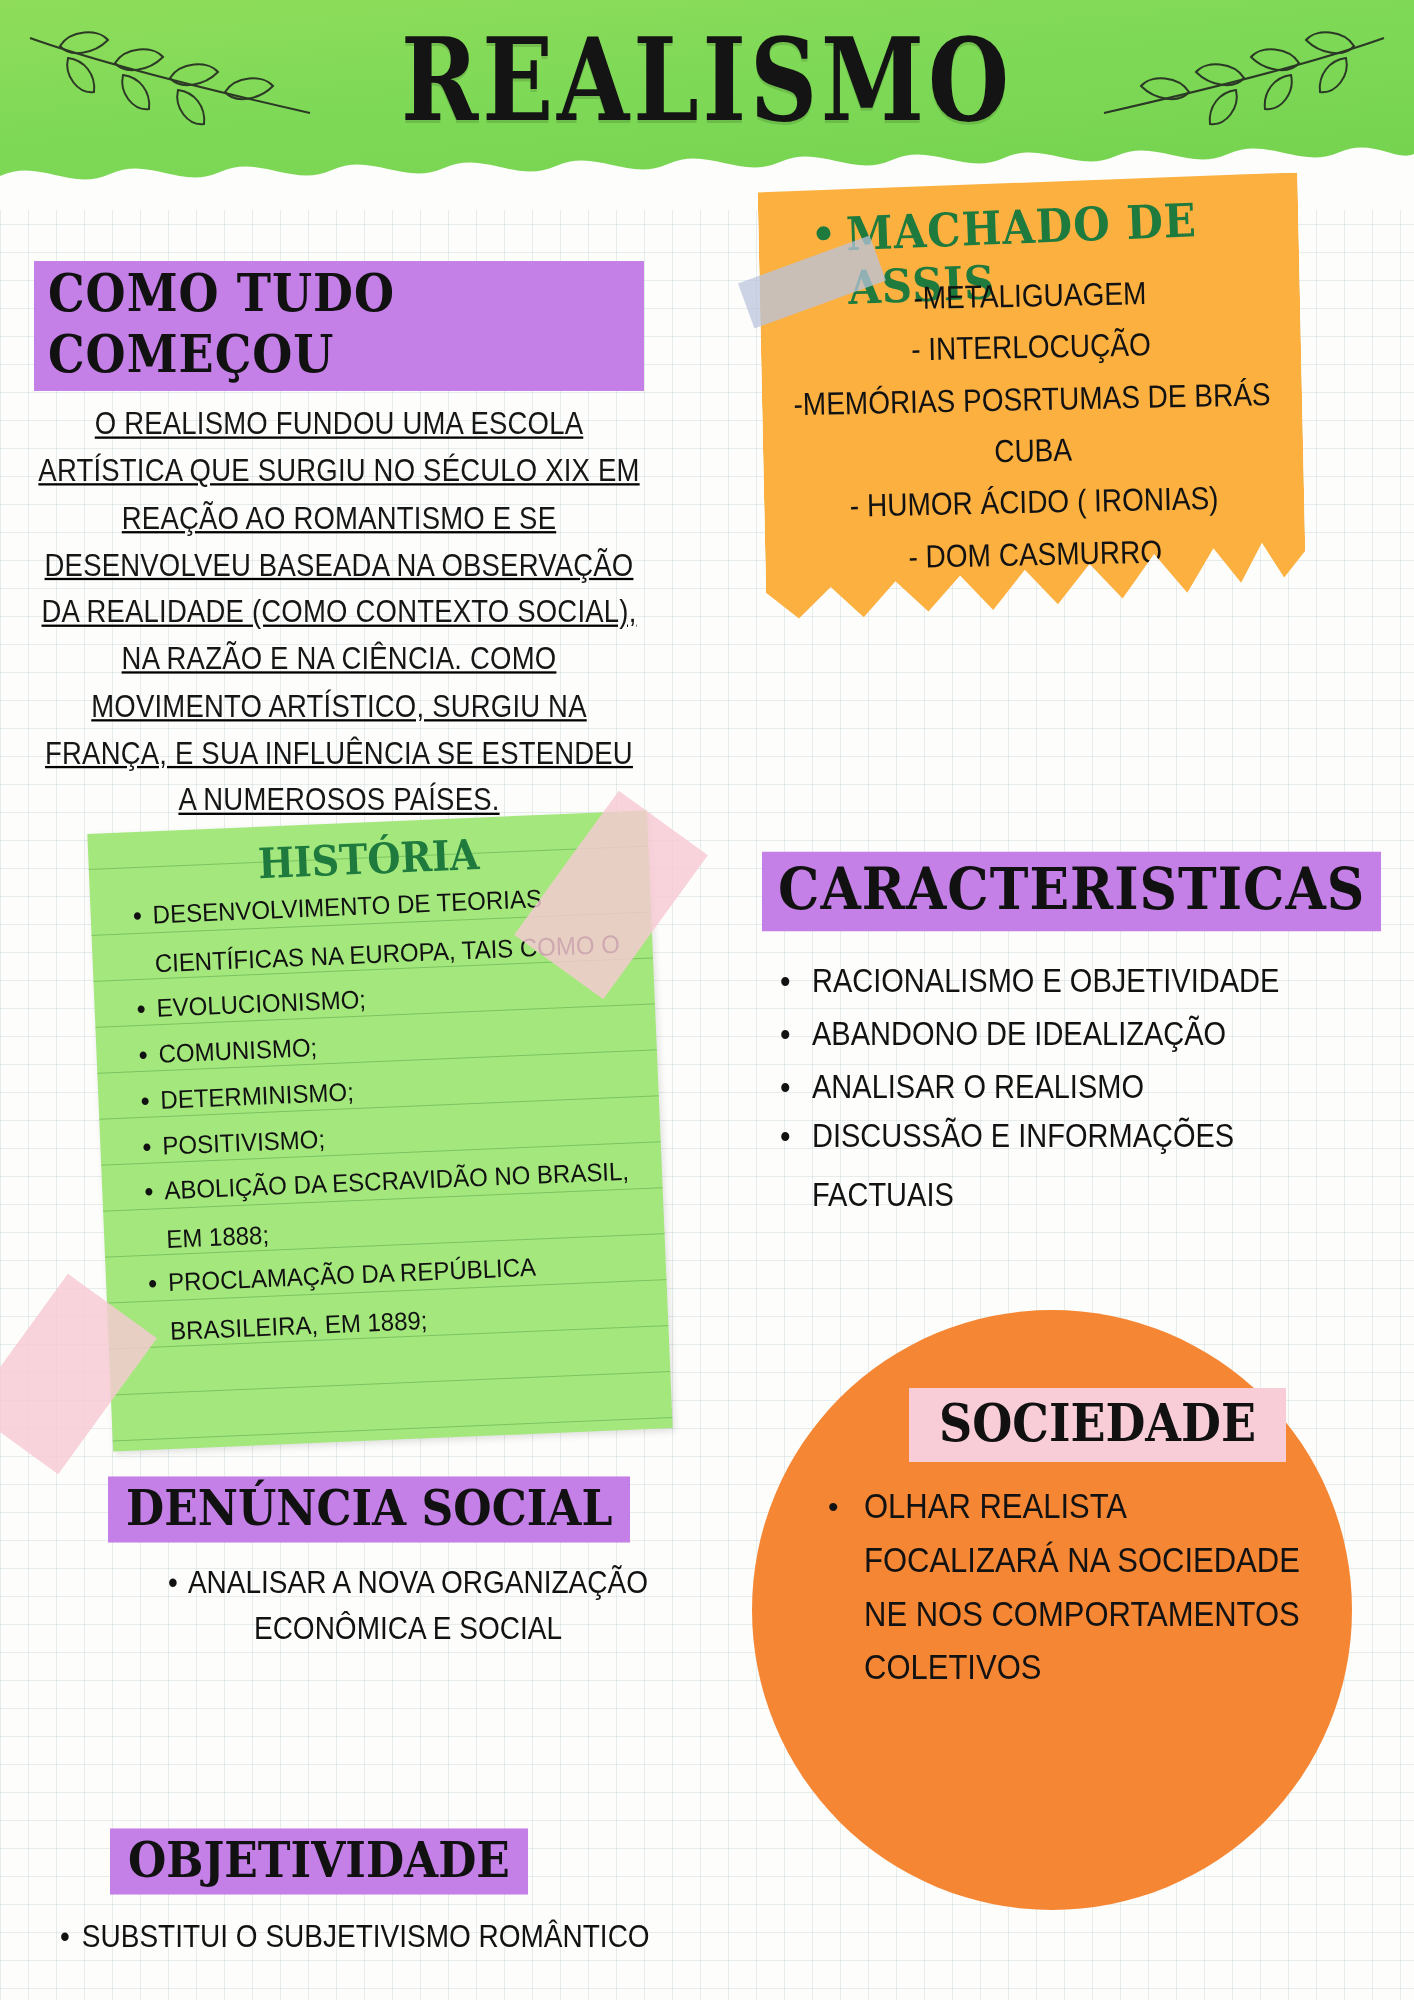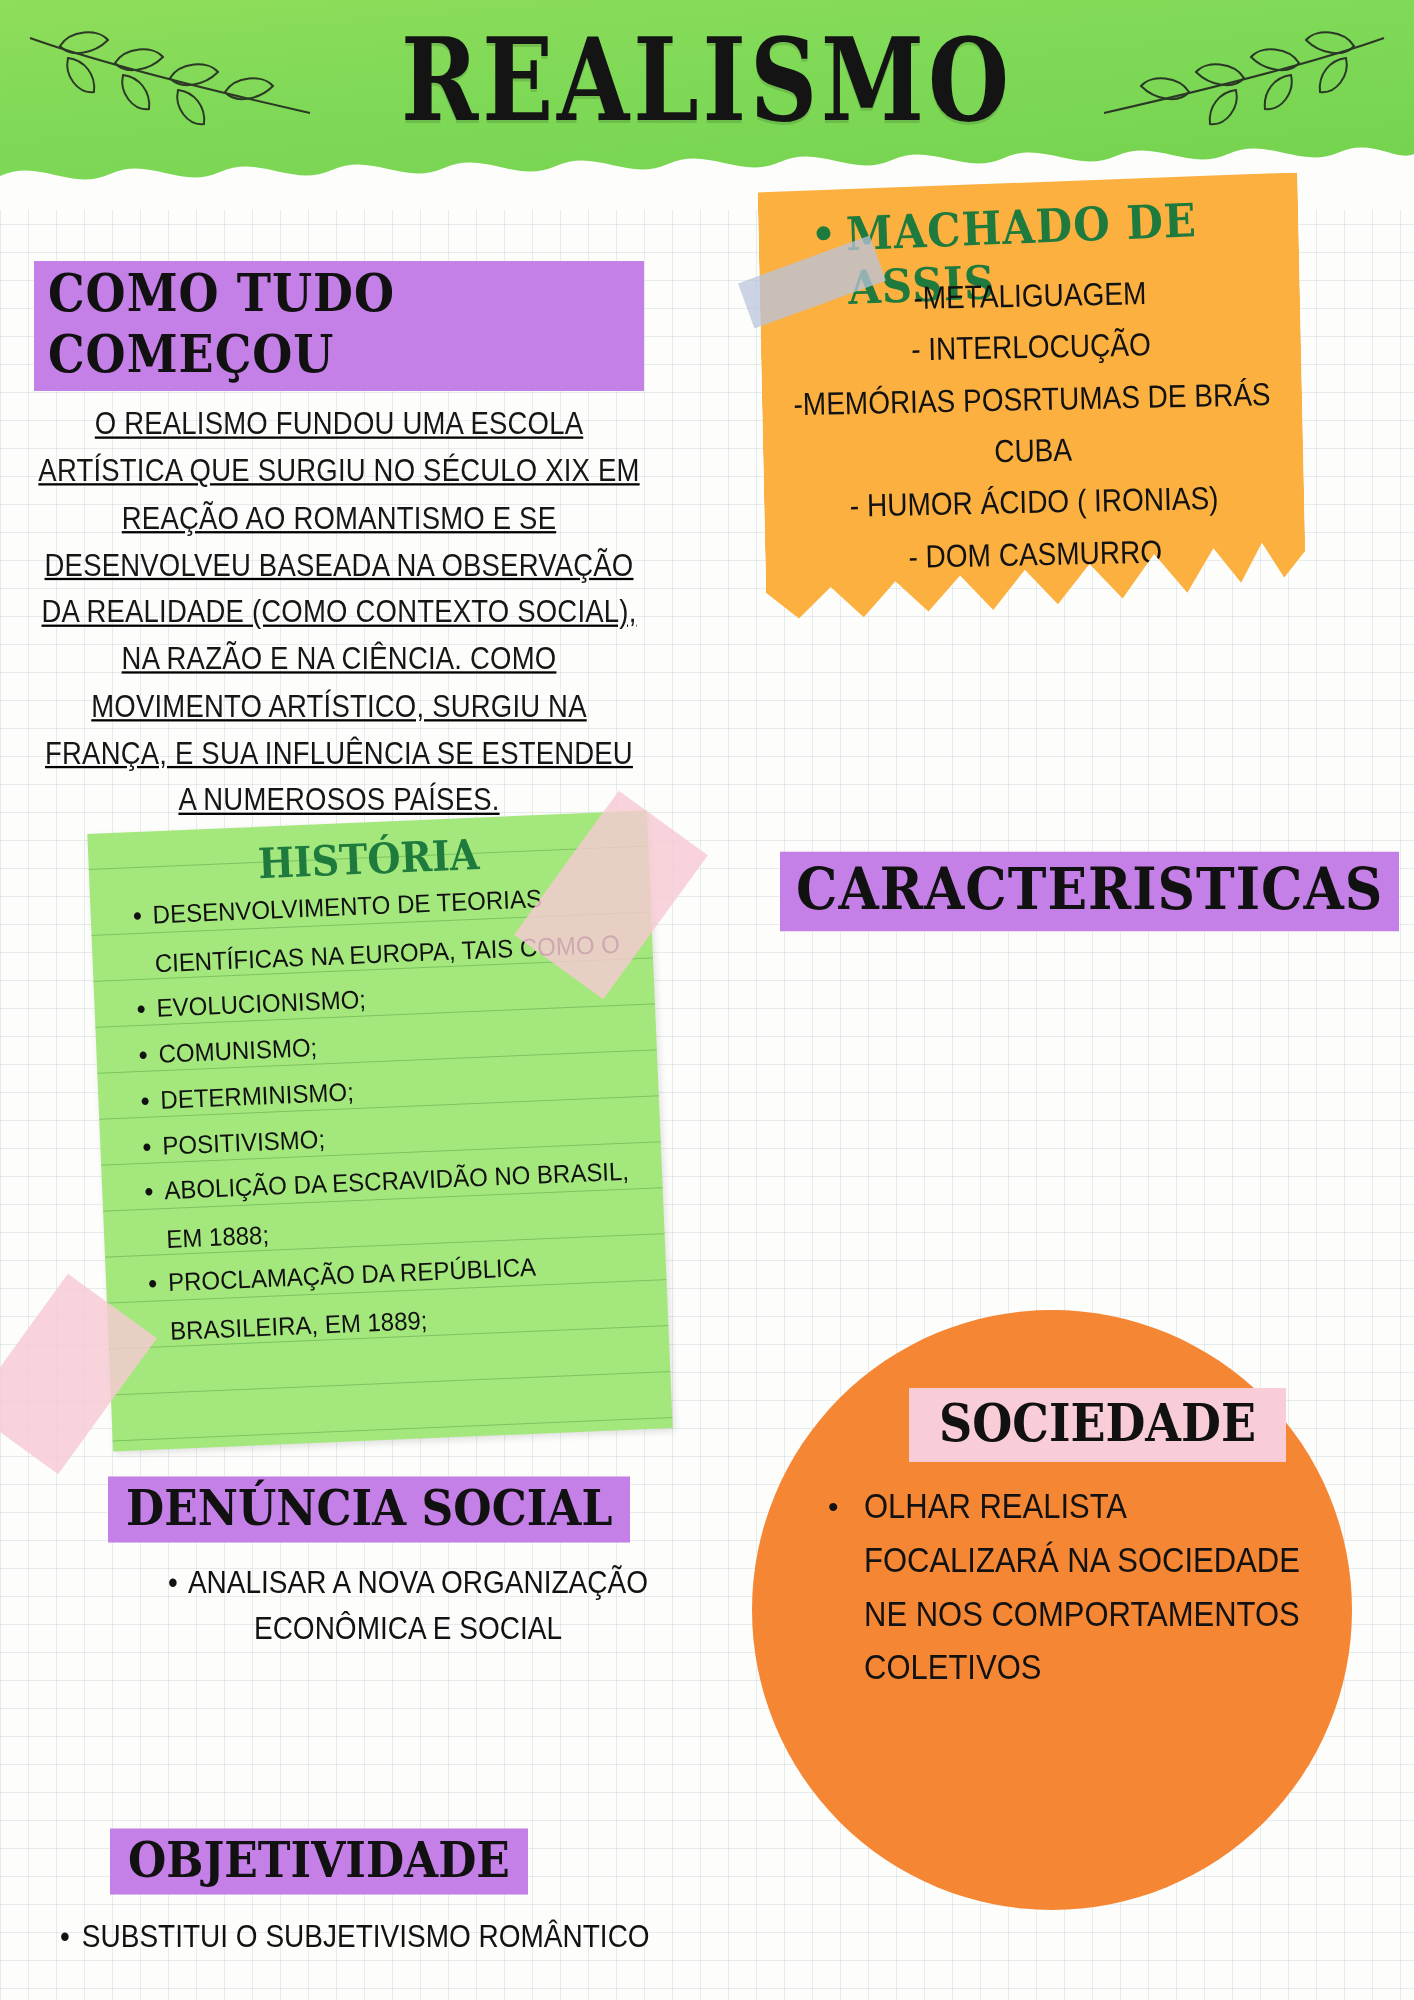--- a/index.html
+++ b/index.html
@@ -248,21 +248,21 @@
     top: 1290px;
     width: 110px;
     height: 168px;
     background: rgba(247,201,211,0.82);
     transform: rotate(36deg);
   }
 
   
   .sec-carac {
     position: absolute;
-    left: 780px;
+    left: 762px;
     top: 856px;
     width: 620px;
     z-index: 4;
   }
   .sec-carac .title {
     font-size: 52px;
     letter-spacing: 1px;
     padding: 2px 16px 8px 16px;
   }
   .sec-carac ul {
@@ -453,20 +453,26 @@
     <li>POSITIVISMO;</li>
     <li>ABOLIÇÃO DA ESCRAVIDÃO NO BRASIL, EM 1888;</li>
     <li>PROCLAMAÇÃO DA REPÚBLICA BRASILEIRA, EM 1889;</li>
   </ul>
 </div>
 <div class="tape tape-pink-1"></div>
 <div class="tape tape-pink-2"></div>
 
 <section class="sec-carac">
   <div class="hl hl-purple title">CARACTERISTICAS</div>
+  <ul>
+    <li>RACIONALISMO E OBJETIVIDADE</li>
+    <li>ABANDONO DE IDEALIZAÇÃO</li>
+    <li>ANALISAR O REALISMO</li>
+    <li>DISCUSSÃO E INFORMAÇÕES FACTUAIS</li>
+  </ul>
 </section>
 
 <div class="circle-sociedade"></div>
 <div class="sociedade-title">
   <div class="hl hl-pink">SOCIEDADE</div>
 </div>
 <div class="sociedade-list">
   <span class="bullet">•</span>
   <span class="txt">OLHAR REALISTA FOCALIZARÁ NA SOCIEDADE NE NOS COMPORTAMENTOS COLETIVOS</span>
 </div>

